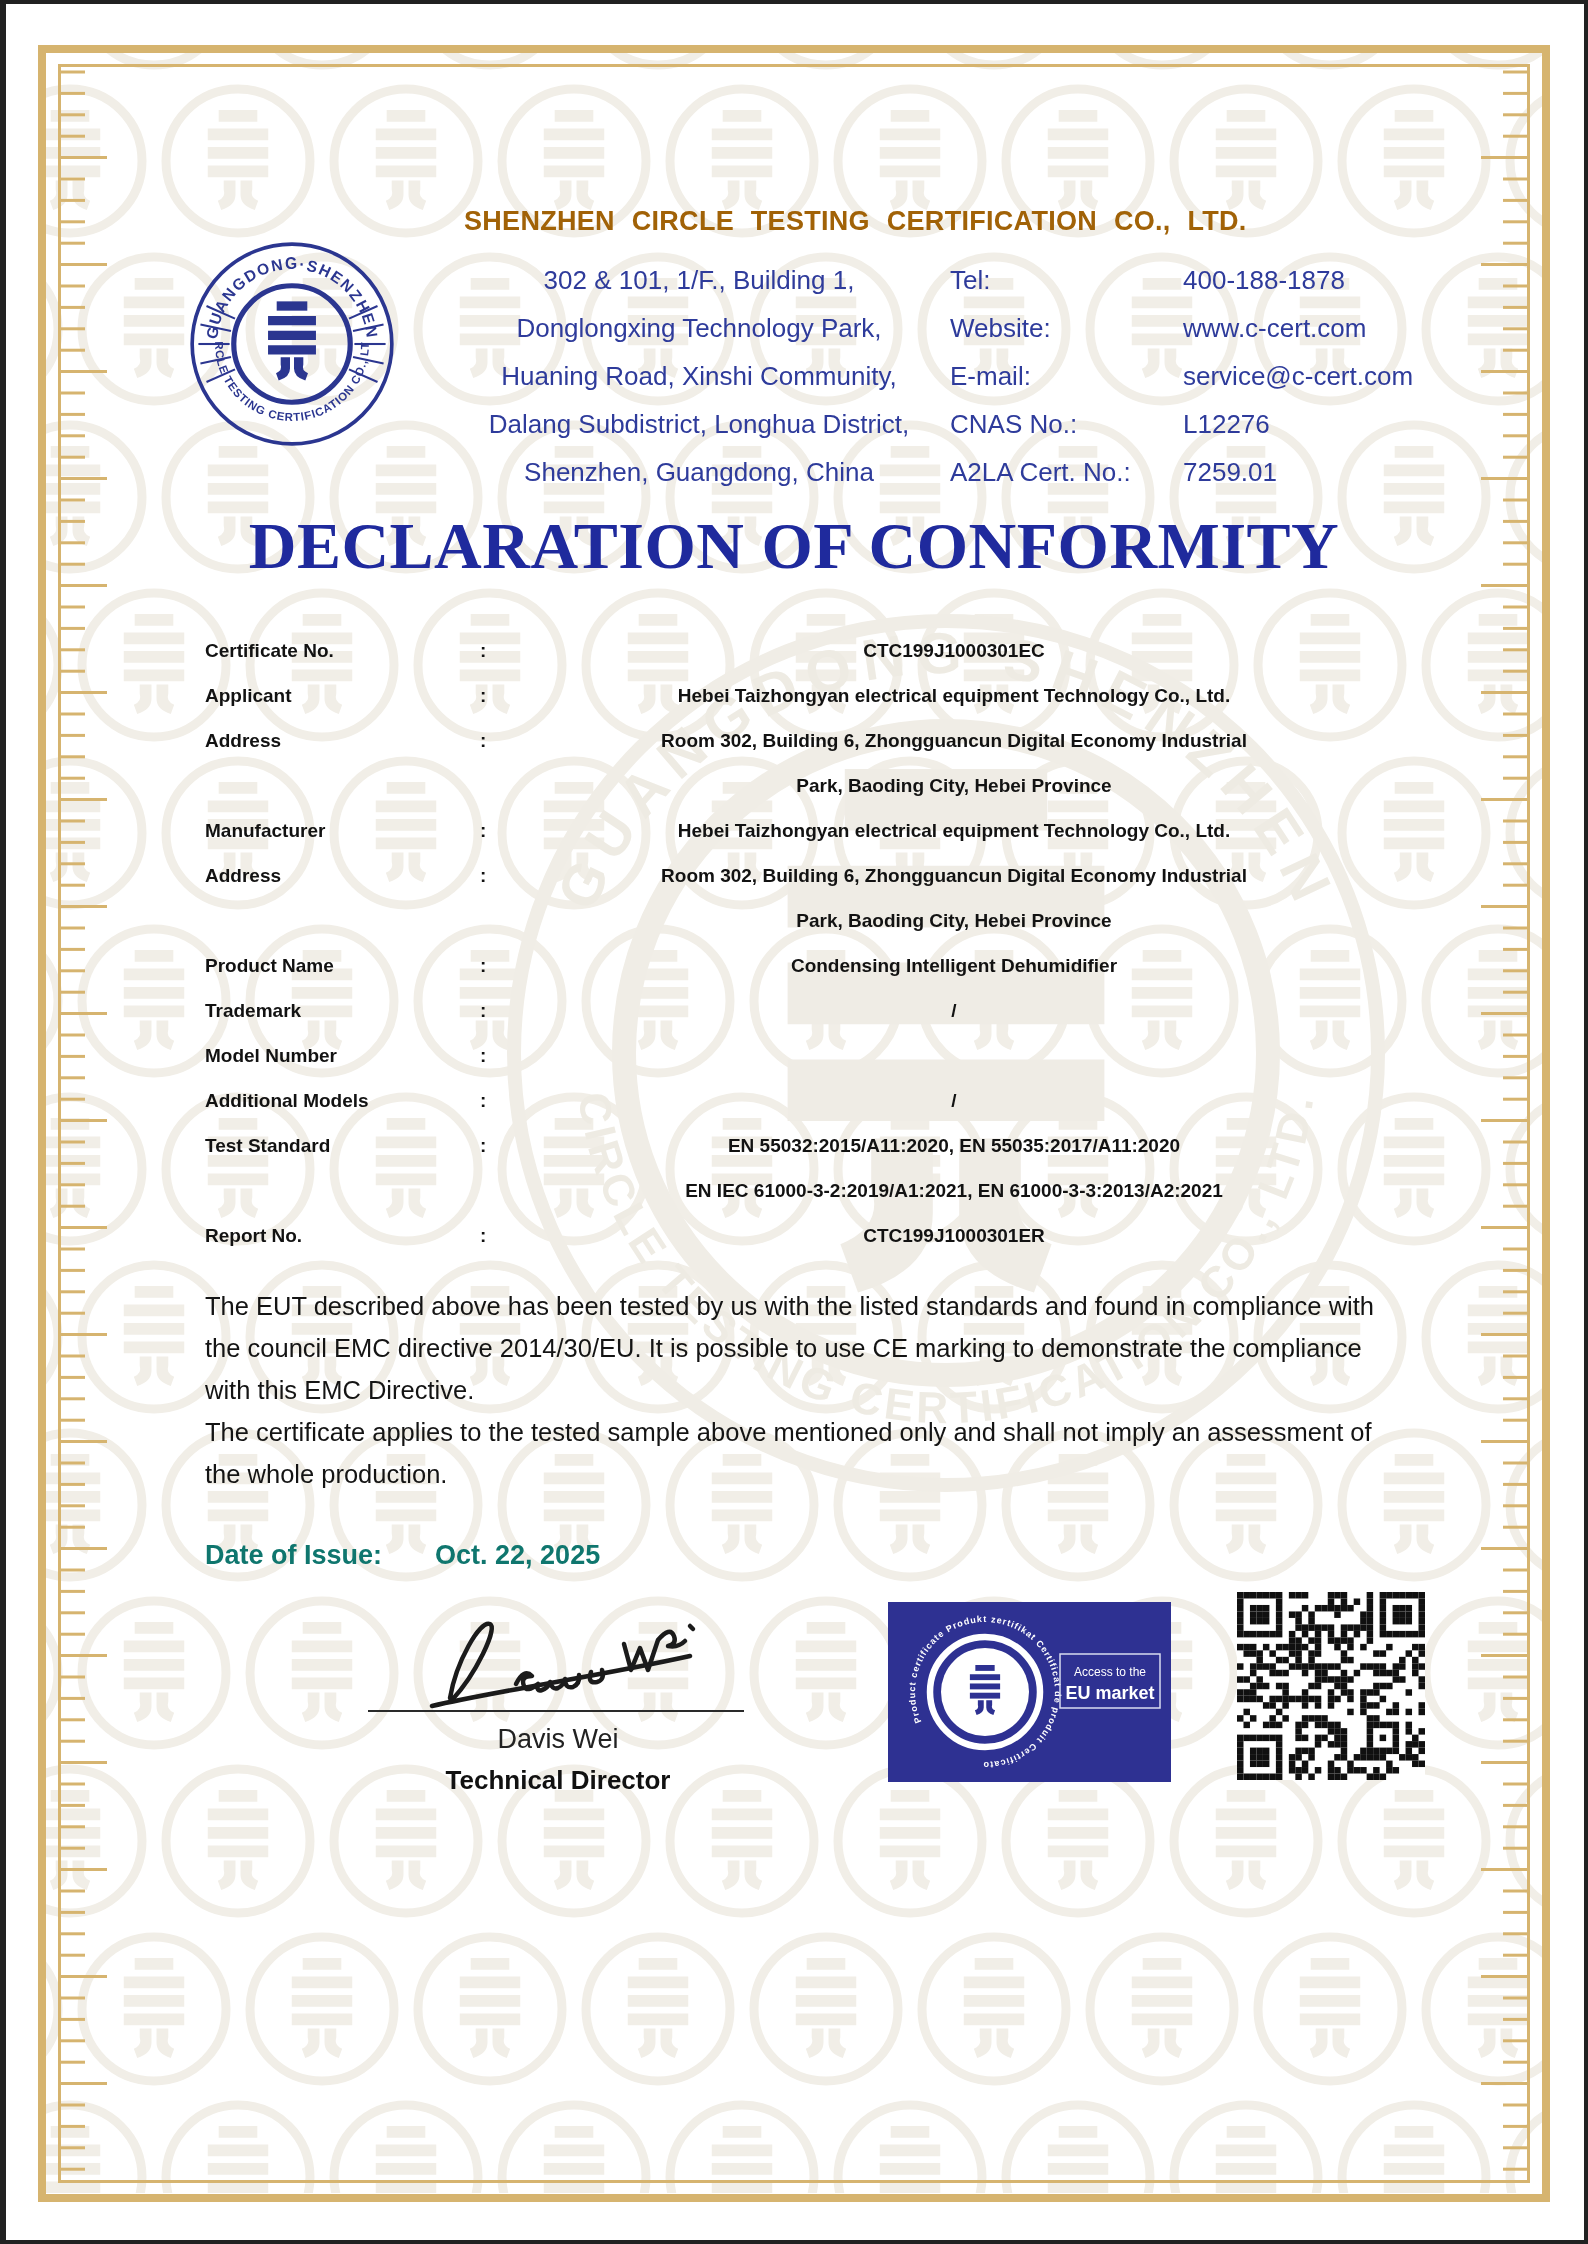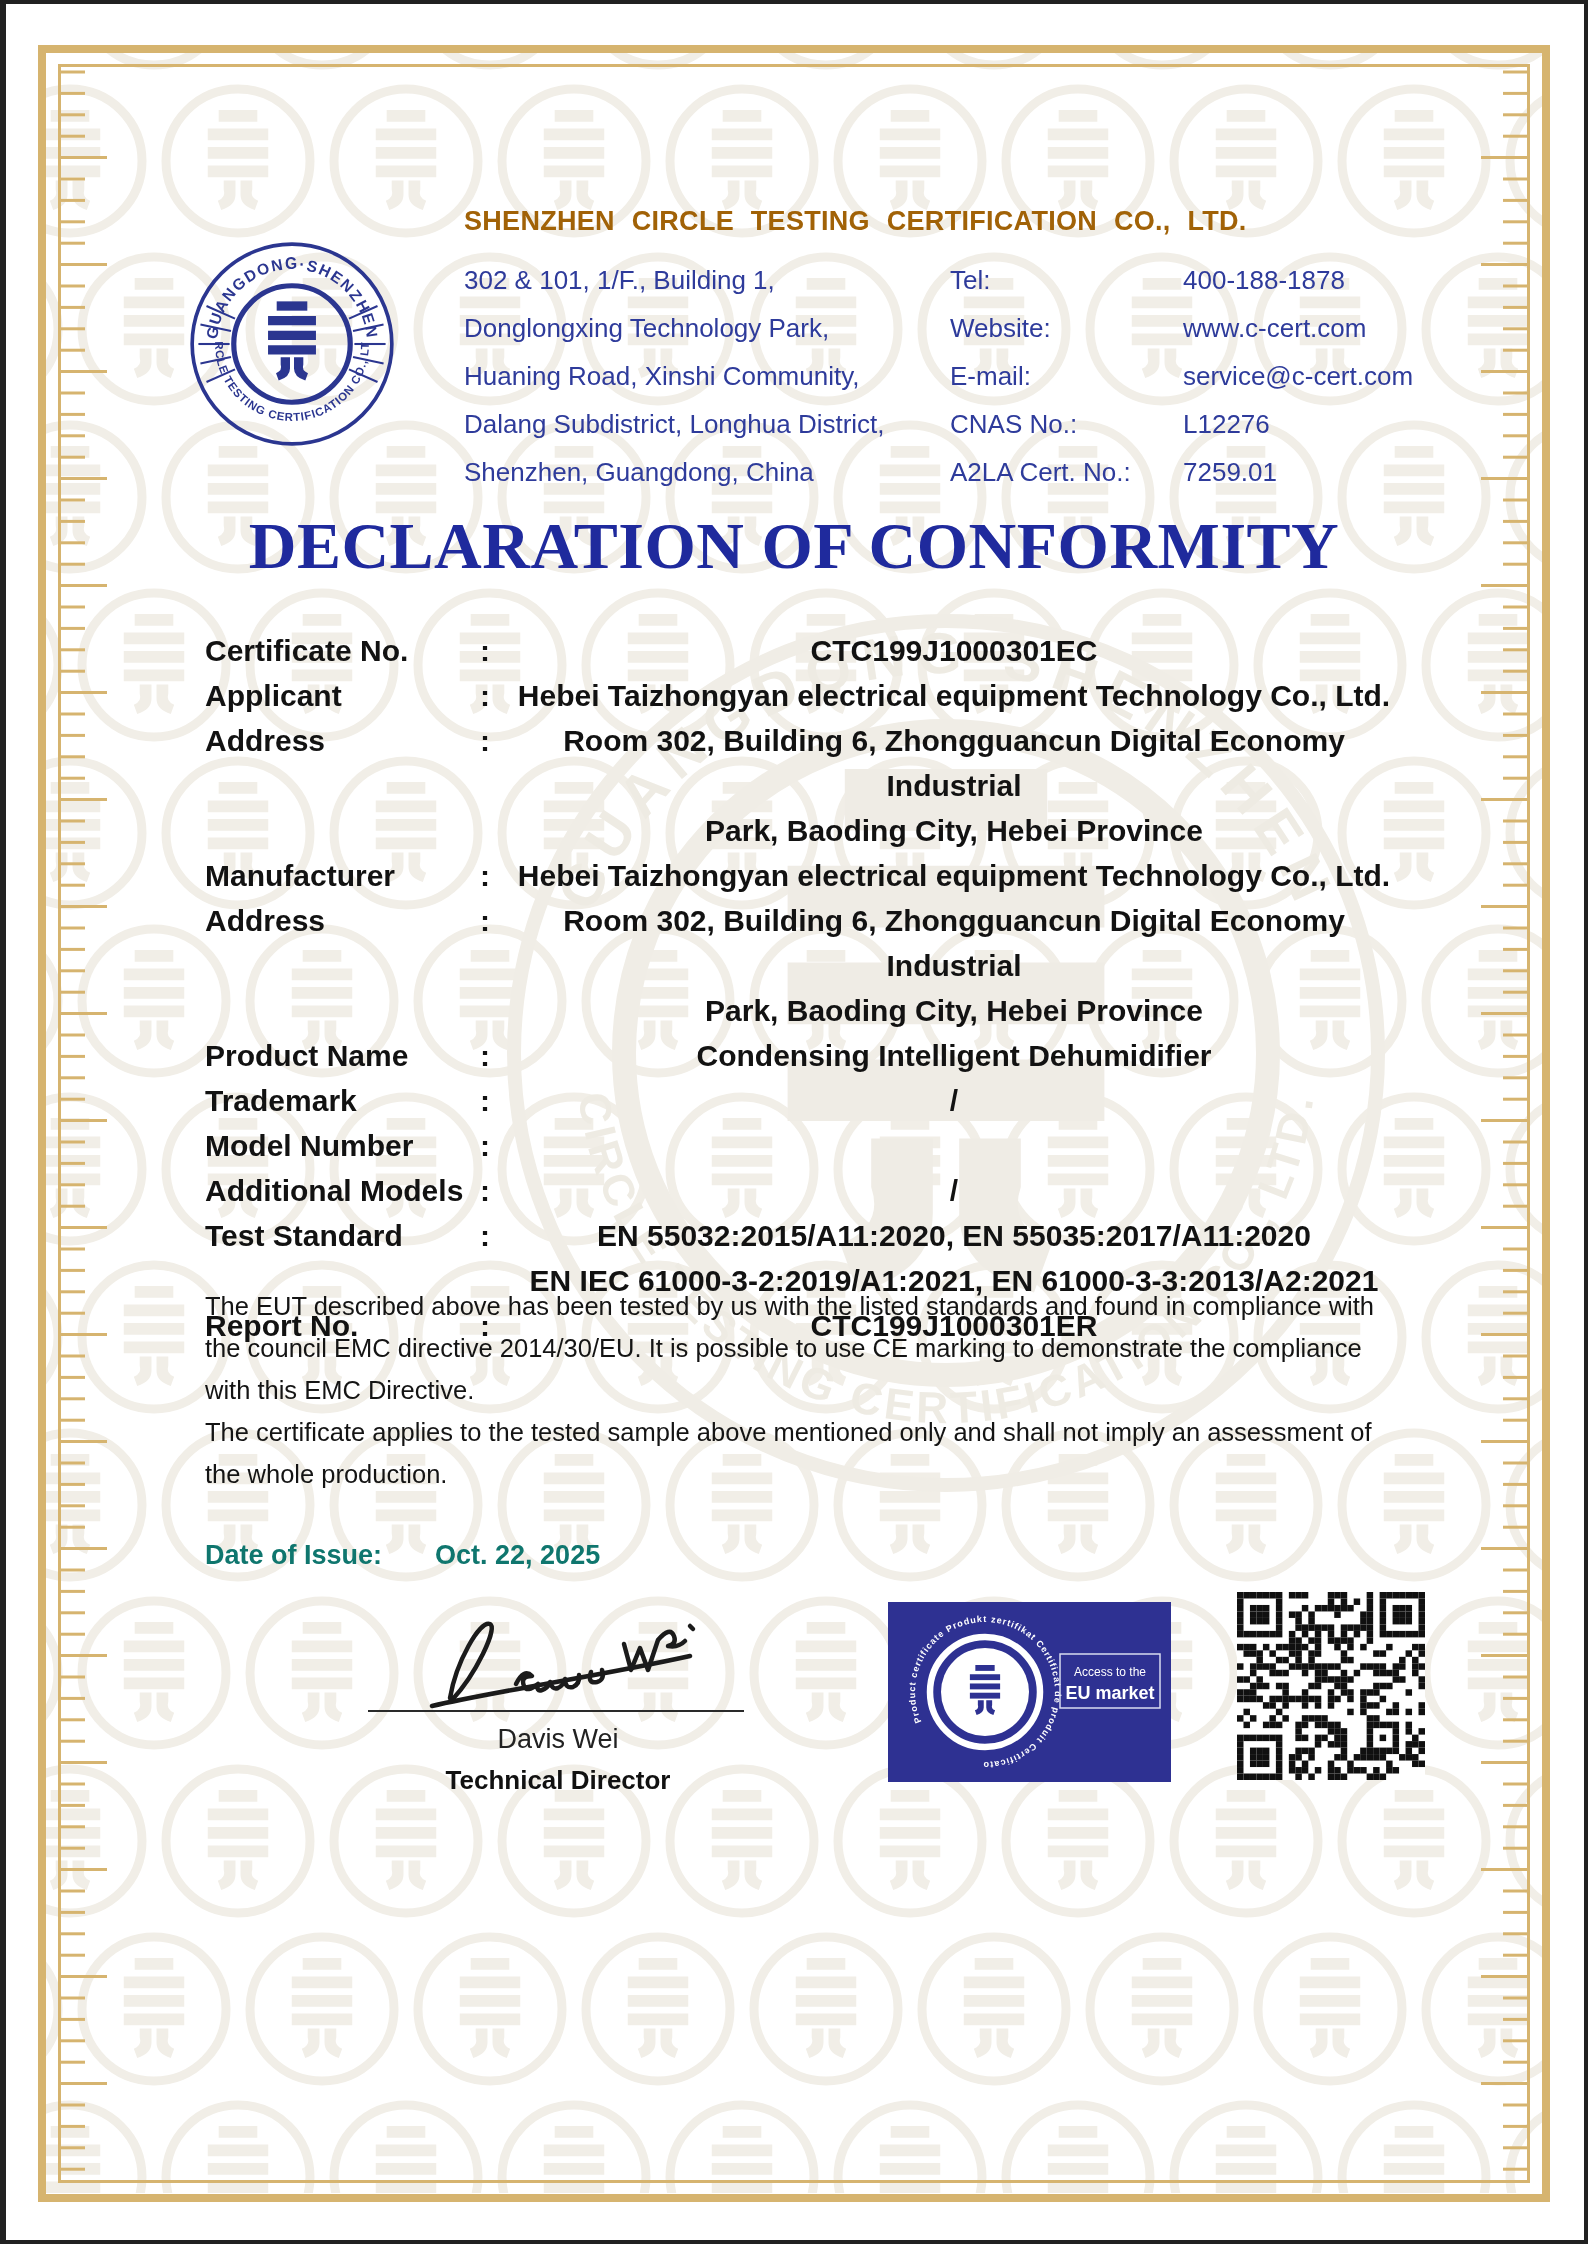--- a/index.html
+++ b/index.html
@@ -25,34 +25,34 @@
   .bg-svg { position:absolute; left:46px; top:53px; z-index:1; }
 
   .content { position:absolute; left:0; top:0; width:100%; height:100%; z-index:20; }
 
   
   .seal { position:absolute; left:188px; top:240px; }
   .company-name { position:absolute; left:464px; top:206px; width:830px;
     font-size:27px; font-weight:bold; color:#a16207; letter-spacing:0.3px; word-spacing:9px; }
   .addr-block { position:absolute; left:464px; top:258px; width:470px;
     font-size:26px; color:#2e3b9b; }
-  .addr-block div { height:48px; line-height:44px; }
+  .addr-block div { height:48px; line-height:44px;text-align:center; }
   .contact-block { position:absolute; left:950px; top:258px; width:480px;
     font-size:26px; color:#2e3b9b; }
   .contact-row { display:flex; height:48px; line-height:44px; }
   .contact-row .c-label { width:233px; }
   .contact-row .c-value { flex:1; }
 
   .doc-title { position:absolute; left:0; top:508px; width:100%; text-align:center;
     font-family:"Liberation Serif", serif; font-weight:bold; font-size:66px;
     color:#1f2a9d; letter-spacing:0.5px; }
 
   
   .fields { position:absolute; left:205px; top:628px; width:1195px; }
-  .frow { display:flex; font-size:30px; font-weight:bold; color:#121212; }
+  .frow { display:flex; font-size:19px; font-weight:bold; color:#121212; }
   .f-label { width:275px; line-height:45px; }
   .f-colon { width:28px; line-height:45px; }
   .f-value { flex:1;text-align:center; }
   .f-value div { line-height:45px; }
 
   .body-text { position:absolute; left:205px; top:1285px; width:1200px;
     font-size:25.5px; line-height:42px; color:#141414; }
   .body-text p { margin:0; }
 
   .issue-row { position:absolute; left:205px; top:1540px; display:flex;

